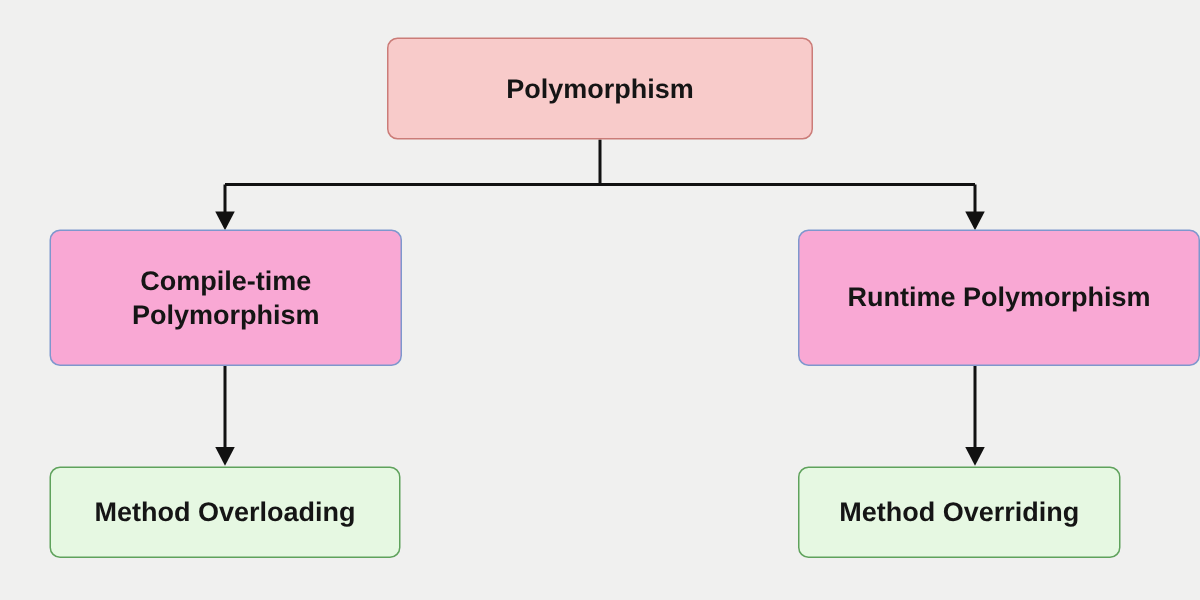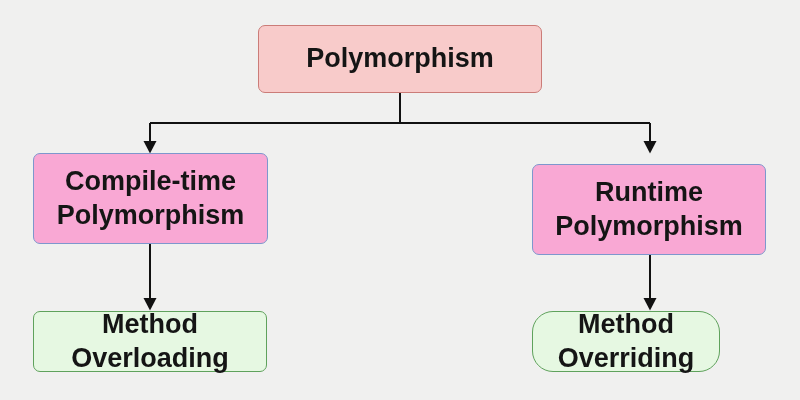--- a/index.html
+++ b/index.html
@@ -30,42 +30,42 @@
     position: absolute;
     box-sizing: border-box;
     display: flex;
     align-items: center;
     justify-content: center;
     text-align: center;
     border-radius: 7px;
     border: 1.5px solid;
     color: #151515;
     font-weight: bold;
-    font-size: 27px;
+    font-size: 18px;
     line-height: 1.25;
     padding: 0 10px;
   }
   .node-root {
     left: 258px; top: 25px; width: 284px; height: 68px;
     background: #f8cbca;
     border-color: #cb7c78;
   }
   .node-branch {
     background: #f9a8d4;
     border-color: #7e97cd;
   }
   .node-branch-left  { left: 33px;  top: 153px; width: 235px; height: 91px; }
-  .node-branch-right { left: 532px; top: 164px; width: 234px; height: 91px; }
+  .node-branch-right { left: 532px; top: 153px; width: 268px; height: 91px; }
   .node-leaf {
     background: #e6f8e2;
     border-color: #5fa25c;
     justify-content: center;
   }
   .node-leaf-left  { left: 33px;  top: 311px; width: 234px; height: 61px; }
-  .node-leaf-right { left: 532px; top: 311px; width: 188px; height: 61px; border-radius: 21px; }
+  .node-leaf-right { left: 532px; top: 311px; width: 215px; height: 61px; }
   .edge-stroke {
     stroke: #111111;
     stroke-width: 2;
     fill: none;
   }
   .arrowhead {
     fill: #111111;
     stroke: none;
   }
 </style>

